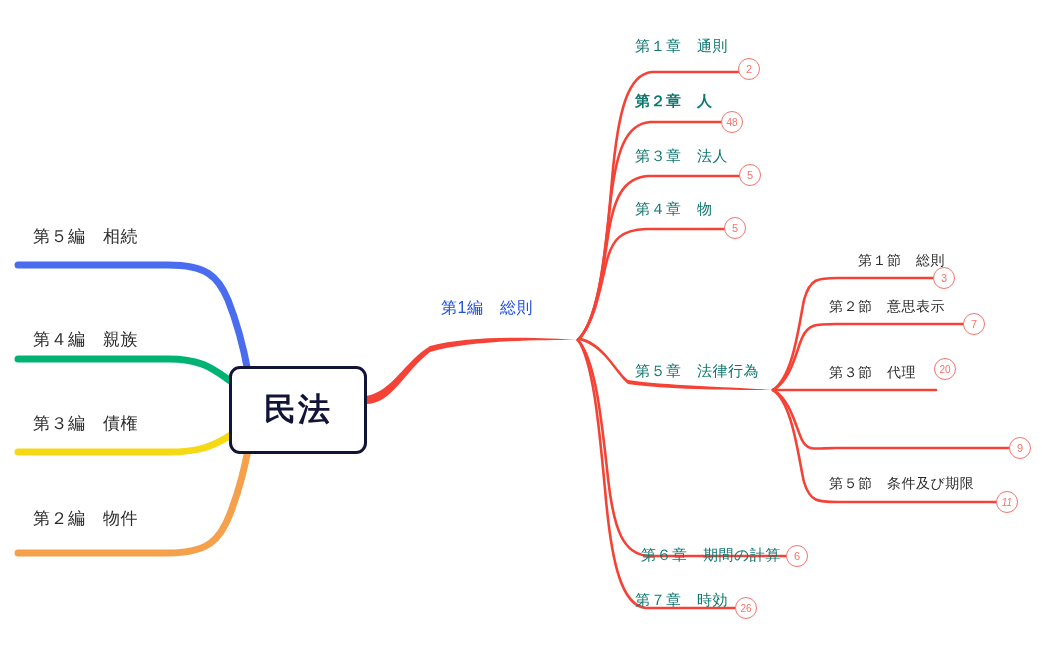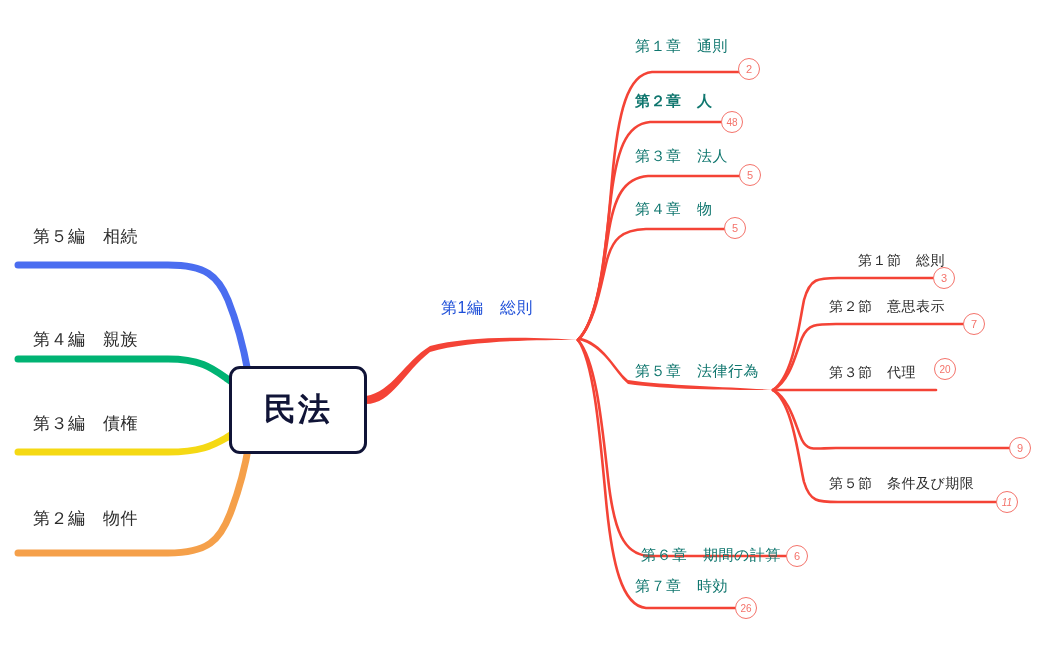--- a/index.html
+++ b/index.html
@@ -149,21 +149,21 @@
   <div class="label label-left" style="left:33px; top:509px;text-align:center;">第２編　物件</div>
 
   <div class="label label-branch" style="left:441px; top:298px;">第1編　総則</div>
 
   <div class="label label-chapter" style="left:635px; top:36px;">第１章　通則</div>
   <div class="label label-chapter" style="left:635px; top:91px;font-weight:bold;">第２章　人</div>
   <div class="label label-chapter" style="left:635px; top:146px;">第３章　法人</div>
   <div class="label label-chapter" style="left:635px; top:199px;">第４章　物</div>
   <div class="label label-chapter" style="left:635px; top:361px;">第５章　法律行為</div>
   <div class="label label-chapter" style="left:641px; top:525px;margin-top:20px;">第６章　期間の計算</div>
-  <div class="label label-chapter" style="left:635px; top:578px;font-family:Liberation Mono, monospace;">第７章　時効</div>
+  <div class="label label-chapter" style="left:635px; top:590px;">第７章　時効</div>
 
   <div class="label label-section" style="left:829px; top:250px;margin-left:29px;">第１節　総則</div>
   <div class="label label-section" style="left:829px; top:296px;">第２節　意思表示</div>
   <div class="label label-section" style="left:829px; top:362px;">第３節　代理</div>
   <div class="label label-section" style="left:829px; top:473px;">第５節　条件及び期限</div>
 
   <div class="badge" style="left:738px; top:58px;">2</div>
   <div class="badge wide" style="left:721px; top:111px;">48</div>
   <div class="badge" style="left:739px; top:164px;">5</div>
   <div class="badge" style="left:724px; top:217px;">5</div>

